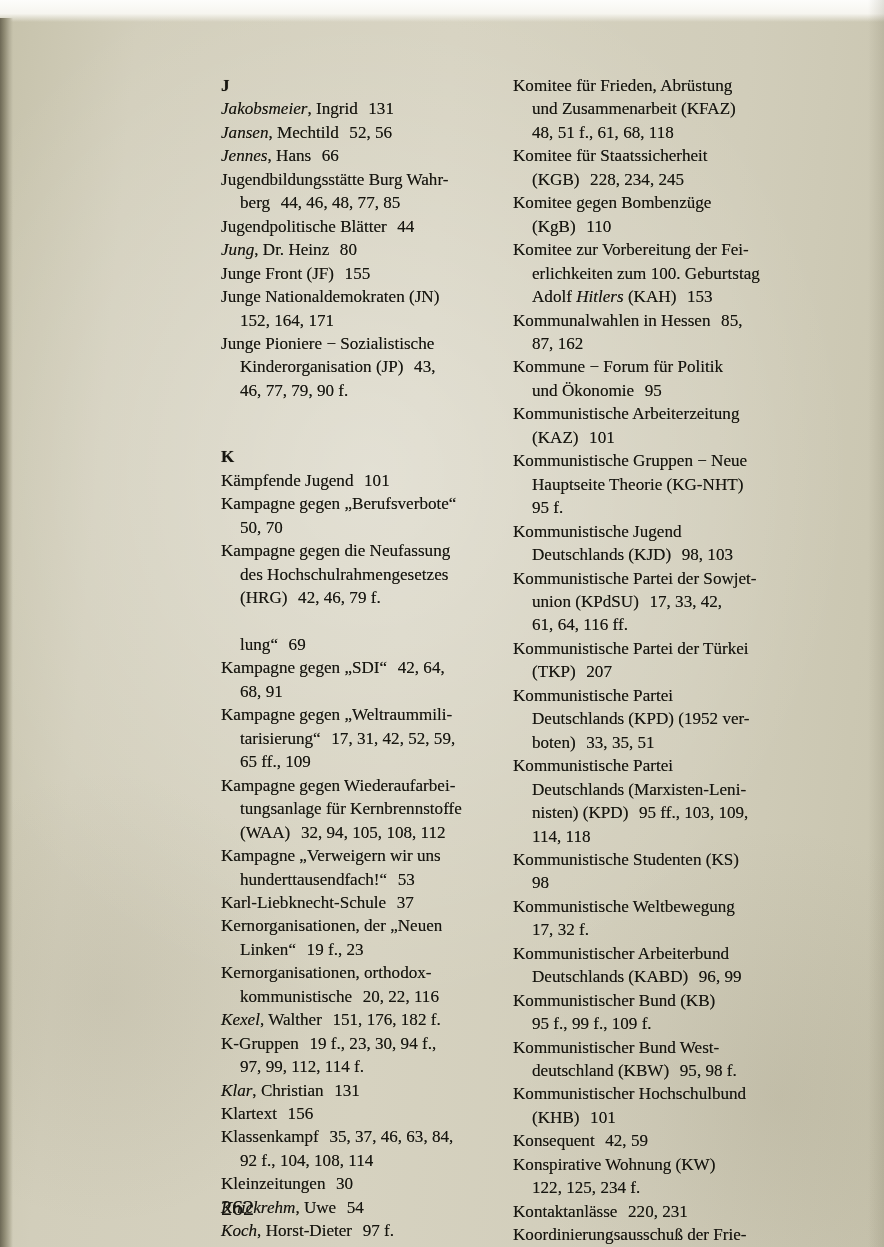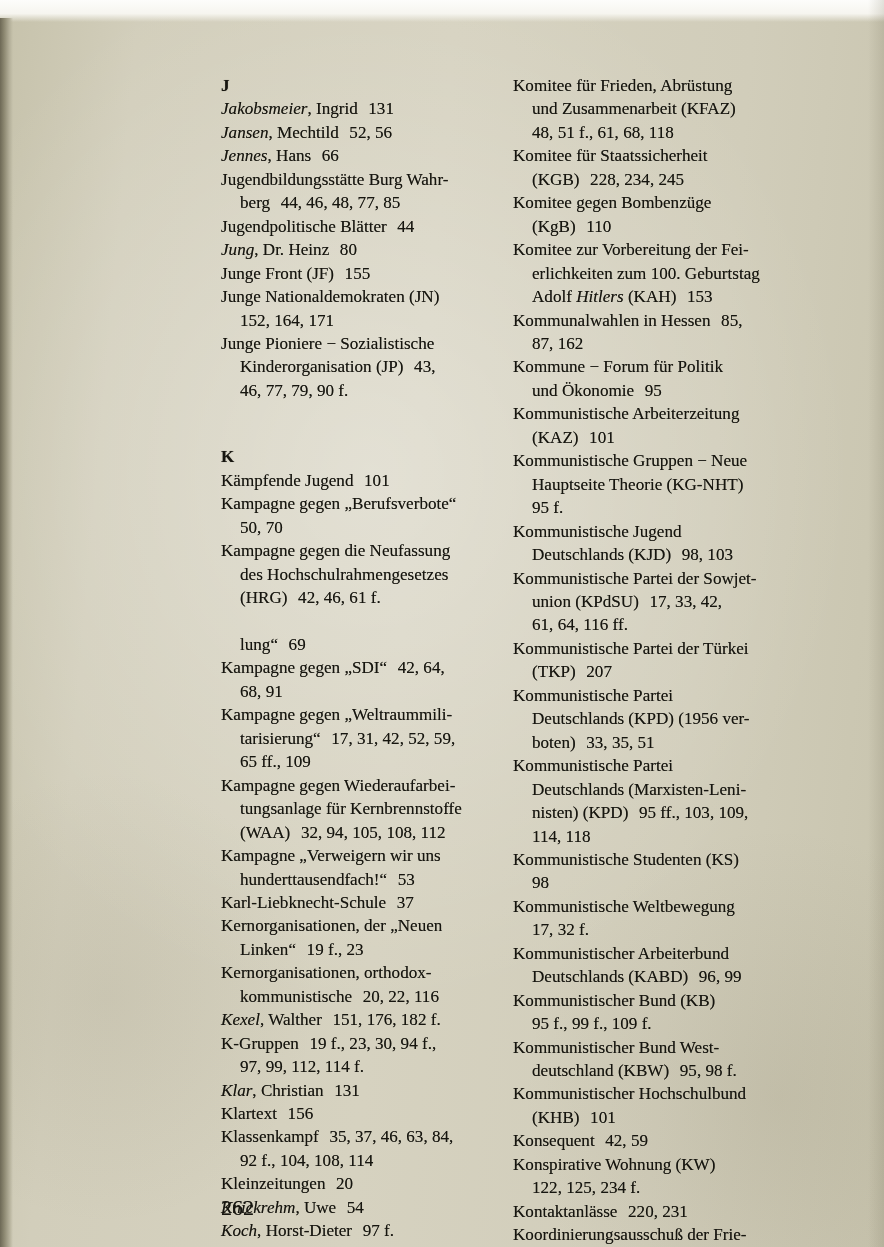--- a/index.html
+++ b/index.html
@@ -117,52 +117,52 @@
         <div class="entry"><span>Jugendbildungsstätte Burg Wahr-</span><br><span>berg</span><span class="refs">44, 46, 48, 77, 85</span></div>
         <div class="entry"><span>Jugendpolitische Blätter</span><span class="refs">44</span></div>
         <div class="entry"><span class="nm">Jung</span><span>, Dr. Heinz</span><span class="refs">80</span></div>
         <div class="entry"><span>Junge Front (JF)</span><span class="refs">155</span></div>
         <div class="entry"><span>Junge Nationaldemokraten (JN)</span><br><span>152, 164, 171</span></div>
         <div class="entry"><span>Junge Pioniere − Sozialistische</span><br><span>Kinderorganisation (JP)</span><span class="refs">43,</span><br><span>46, 77, 79, 90 f.</span></div>
         <div class="letter-gap"></div>
         <div class="letter">K</div>
         <div class="entry"><span>Kämpfende Jugend</span><span class="refs">101</span></div>
         <div class="entry"><span>Kampagne gegen „Berufsverbote“</span><br><span>50, 70</span></div>
-        <div class="entry"><span>Kampagne gegen die Neufassung</span><br><span>des Hochschulrahmengesetzes</span><br><span>(HRG)</span><span class="refs">42, 46, 61 f.</span></div>
+        <div class="entry"><span>Kampagne gegen die Neufassung</span><br><span>des Hochschulrahmengesetzes</span><br><span>(HRG)</span><span class="refs">42, 46, 79 f.</span></div>
         <div class="entry"><br><span>lung“</span><span class="refs">69</span></div>
         <div class="entry"><span>Kampagne gegen „SDI“</span><span class="refs">42, 64,</span><br><span>68, 91</span></div>
         <div class="entry"><span>Kampagne gegen „Weltraummili-</span><br><span>tarisierung“</span><span class="refs">17, 31, 42, 52, 59,</span><br><span>65 ff., 109</span></div>
         <div class="entry"><span>Kampagne gegen Wiederaufarbei-</span><br><span>tungsanlage für Kernbrennstoffe</span><br><span>(WAA)</span><span class="refs">32, 94, 105, 108, 112</span></div>
         <div class="entry"><span>Kampagne „Verweigern wir uns</span><br><span>hunderttausendfach!“</span><span class="refs">53</span></div>
         <div class="entry"><span>Karl-Liebknecht-Schule</span><span class="refs">37</span></div>
         <div class="entry"><span>Kernorganisationen, der „Neuen</span><br><span>Linken“</span><span class="refs">19 f., 23</span></div>
         <div class="entry"><span>Kernorganisationen, orthodox-</span><br><span>kommunistische</span><span class="refs">20, 22, 116</span></div>
         <div class="entry"><span class="nm">Kexel</span><span>, Walther</span><span class="refs">151, 176, 182 f.</span></div>
         <div class="entry"><span>K-Gruppen</span><span class="refs">19 f., 23, 30, 94 f.,</span><br><span>97, 99, 112, 114 f.</span></div>
         <div class="entry"><span class="nm">Klar</span><span>, Christian</span><span class="refs">131</span></div>
         <div class="entry"><span>Klartext</span><span class="refs">156</span></div>
         <div class="entry"><span>Klassenkampf</span><span class="refs">35, 37, 46, 63, 84,</span><br><span>92 f., 104, 108, 114</span></div>
-        <div class="entry"><span>Kleinzeitungen</span><span class="refs">20</span></div>
+        <div class="entry"><span>Kleinzeitungen</span><span class="refs">30</span></div>
         <div class="entry"><span class="nm">Knickrehm</span><span>, Uwe</span><span class="refs">54</span></div>
         <div class="entry"><span class="nm">Koch</span><span>, Horst-Dieter</span><span class="refs">97 f.</span></div>
         <div class="entry"><span>Komet</span><span class="refs">164</span></div>
       </div>
     <div class="column" id="col-right">
         <div class="entry"><span>Komitee für Frieden, Abrüstung</span><br><span>und Zusammenarbeit (KFAZ)</span><br><span>48, 51 f., 61, 68, 118</span></div>
         <div class="entry"><span>Komitee für Staatssicherheit</span><br><span>(KGB)</span><span class="refs">228, 234, 245</span></div>
         <div class="entry"><span>Komitee gegen Bombenzüge</span><br><span>(KgB)</span><span class="refs">110</span></div>
         <div class="entry"><span>Komitee zur Vorbereitung der Fei-</span><br><span>erlichkeiten zum 100. Geburtstag</span><br><span>Adolf </span><span class="nm">Hitlers</span><span> (KAH)</span><span class="refs">153</span></div>
         <div class="entry"><span>Kommunalwahlen in Hessen</span><span class="refs">85,</span><br><span>87, 162</span></div>
         <div class="entry"><span>Kommune − Forum für Politik</span><br><span>und Ökonomie</span><span class="refs">95</span></div>
         <div class="entry"><span>Kommunistische Arbeiterzeitung</span><br><span>(KAZ)</span><span class="refs">101</span></div>
         <div class="entry"><span>Kommunistische Gruppen − Neue</span><br><span>Hauptseite Theorie (KG-NHT)</span><br><span>95 f.</span></div>
         <div class="entry"><span>Kommunistische Jugend</span><br><span>Deutschlands (KJD)</span><span class="refs">98, 103</span></div>
         <div class="entry"><span>Kommunistische Partei der Sowjet-</span><br><span>union (KPdSU)</span><span class="refs">17, 33, 42,</span><br><span>61, 64, 116 ff.</span></div>
         <div class="entry"><span>Kommunistische Partei der Türkei</span><br><span>(TKP)</span><span class="refs">207</span></div>
-        <div class="entry"><span>Kommunistische Partei</span><br><span>Deutschlands (KPD) (1956 ver-</span><br><span>boten)</span><span class="refs">33, 35, 51</span></div>
+        <div class="entry"><span>Kommunistische Partei</span><br><span>Deutschlands (KPD) (1952 ver-</span><br><span>boten)</span><span class="refs">33, 35, 51</span></div>
         <div class="entry"><span>Kommunistische Partei</span><br><span>Deutschlands (Marxisten-Leni-</span><br><span>nisten) (KPD)</span><span class="refs">95 ff., 103, 109,</span><br><span>114, 118</span></div>
         <div class="entry"><span>Kommunistische Studenten (KS)</span><br><span>98</span></div>
         <div class="entry"><span>Kommunistische Weltbewegung</span><br><span>17, 32 f.</span></div>
         <div class="entry"><span>Kommunistischer Arbeiterbund</span><br><span>Deutschlands (KABD)</span><span class="refs">96, 99</span></div>
         <div class="entry"><span>Kommunistischer Bund (KB)</span><br><span>95 f., 99 f., 109 f.</span></div>
         <div class="entry"><span>Kommunistischer Bund West-</span><br><span>deutschland (KBW)</span><span class="refs">95, 98 f.</span></div>
         <div class="entry"><span>Kommunistischer Hochschulbund</span><br><span>(KHB)</span><span class="refs">101</span></div>
         <div class="entry"><span>Konsequent</span><span class="refs">42, 59</span></div>
         <div class="entry"><span>Konspirative Wohnung (KW)</span><br><span>122, 125, 234 f.</span></div>
         <div class="entry"><span>Kontaktanlässe</span><span class="refs">220, 231</span></div>

